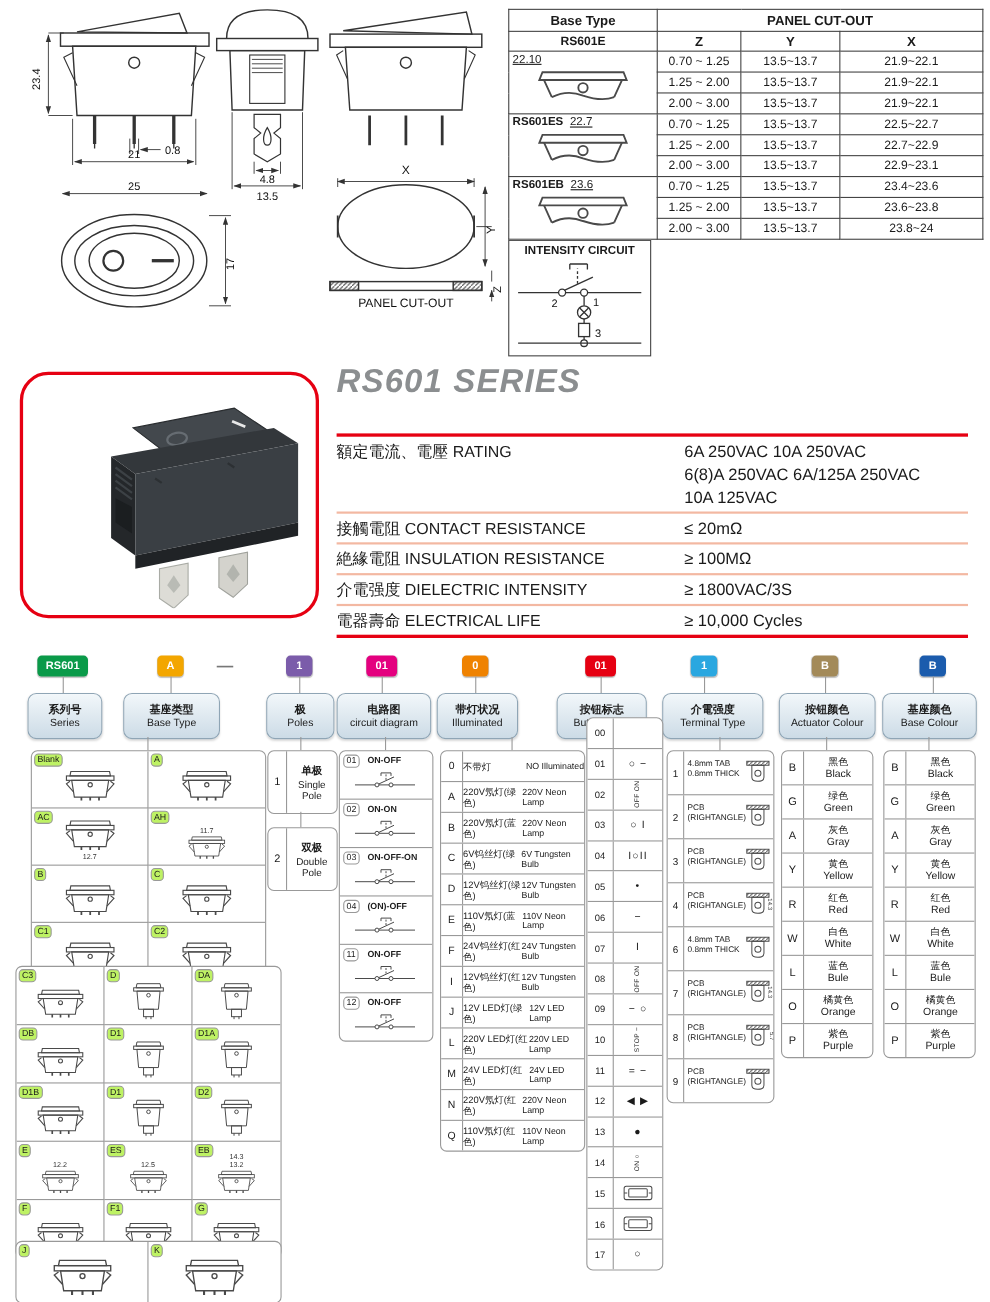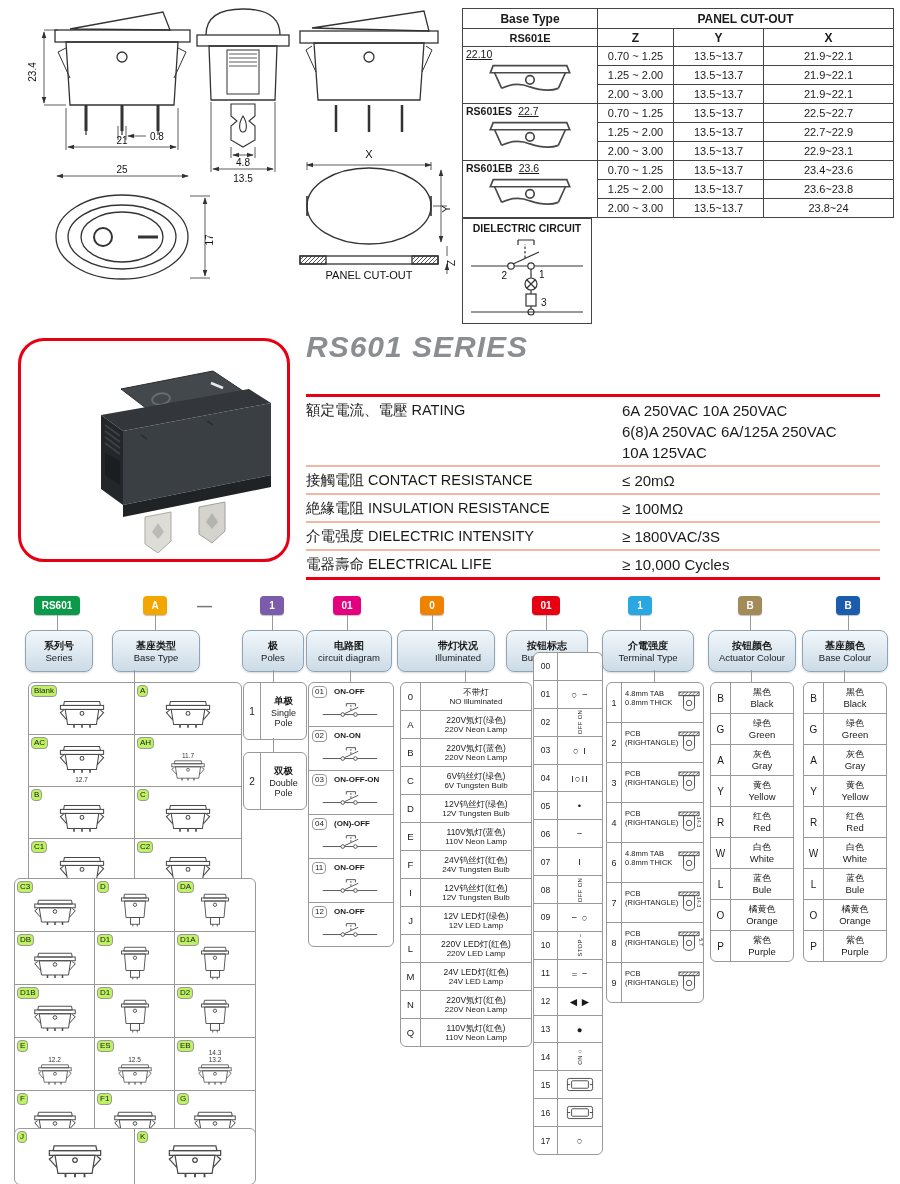--- a/index.html
+++ b/index.html
@@ -70,21 +70,21 @@
   .cir-row{position:relative;border-bottom:1px solid #999;}
   .cir-row:last-child{border-bottom:none;}
   .cir-chip{position:absolute;top:3px;left:3px;font-size:8px;border:1px solid #999;
             border-radius:4px;padding:0 2px;background:#fff;line-height:10px;}
   .cir-label{position:absolute;top:4px;left:25px;font-size:8px;font-weight:bold;}
   .cir-svg{position:absolute;bottom:2px;left:10px;}
   
   .ill-row{display:grid;grid-template-columns:20px 1fr;border-bottom:1px solid #999;}
   .ill-row:last-child{border-bottom:none;}
   .ill-code{border-right:1px solid #999;display:flex;align-items:center;justify-content:center;font-size:9.5px;}
-  .ill-text{display:flex;flex-direction:column;align-items:center;justify-content:center;}
+  .ill-text{display:flex;flex-direction:row;align-items:center;justify-content:space-between;}
   .ill-cn{font-size:8.5px;line-height:10px;}
   .ill-en{font-size:8px;line-height:9px;}
   
   .bm-row{display:grid;grid-template-columns:24px 1fr;border-bottom:1px solid #999;}
   .bm-row:last-child{border-bottom:none;}
   .bm-code{border-right:1px solid #999;display:flex;align-items:center;justify-content:center;font-size:8.5px;}
   .bm-mark{display:flex;align-items:center;justify-content:center;font-size:9.5px;letter-spacing:1px;}
   .bm-vert{transform:rotate(-90deg);font-size:6px;letter-spacing:.3px;white-space:nowrap;}
   
   .tm-row{position:relative;display:grid;grid-template-columns:15px 1fr;border-bottom:1px solid #999;}
@@ -332,21 +332,21 @@
           <tr>
             <td class="dv">2.00 ~ 3.00</td>
             <td class="dv">13.5~13.7</td>
             <td class="dv">23.8~24</td>
           </tr>
         </tbody>
       </table>
     </div>
 
   <div id="switching">
-    <div class="sw-title">DIELECTRIC CIRCUIT</div>
+    <div class="sw-title">INTENSITY CIRCUIT</div>
     <svg width="124" height="84" viewBox="0 0 124 84">
       <g stroke="#333" fill="none" stroke-width="1.2">
         <path d="M6,32 H118"></path>
         <circle cx="46" cy="32" r="3.2" fill="#fff"></circle>
         <circle cx="66" cy="32" r="3.2" fill="#fff"></circle>
         <path d="M48,30 L74,18"></path>
         <path d="M60,24 V10" stroke-dasharray="2.5,2"></path>
         <path d="M53,6 H69 M53,6 V11 M69,6 V11"></path>
         <path d="M66,35 V44"></path>
         <circle cx="66" cy="50" r="6" fill="#fff"></circle>
@@ -443,21 +443,21 @@
       <div class="vline" style="left: 273px; top: 670px; height: 12px;"></div>
       <div class="code-box" style="left: 333px; top: 596px; width: 28px; background: rgb(228, 0, 127);">01</div>
       <div class="vline" style="left: 347px; top: 615px; height: 15px;"></div>
       <div class="label-box" style="left: 306px; top: 630px; width: 84px;">
         <div class="label-cn">电路图</div>
         <div class="label-en">circuit diagram</div>
       </div>
       <div class="vline" style="left: 350px; top: 670px; height: 12px;"></div>
       <div class="code-box" style="left: 420px; top: 596px; width: 24px; background: rgb(239, 130, 0);">0</div>
       <div class="vline" style="left: 432px; top: 615px; height: 15px;"></div>
-      <div class="label-box" style="left: 397px; top: 630px; width: 72px; padding-left: 24px;">
+      <div class="label-box" style="left: 397px; top: 630px; width: 72px;">
         <div class="label-cn">带灯状况</div>
         <div class="label-en">Illuminated</div>
       </div>
       <div class="vline" style="left: 465px; top: 670px; height: 12px;"></div>
       <div class="code-box" style="left: 532px; top: 596px; width: 28px; background: rgb(230, 0, 18);">01</div>
       <div class="vline" style="left: 546px; top: 615px; height: 15px;"></div>
       <div class="label-box" style="left: 506px; top: 630px; width: 80px;">
         <div class="label-cn">按钮标志</div>
         <div class="label-en">Button Mark</div>
       </div>

